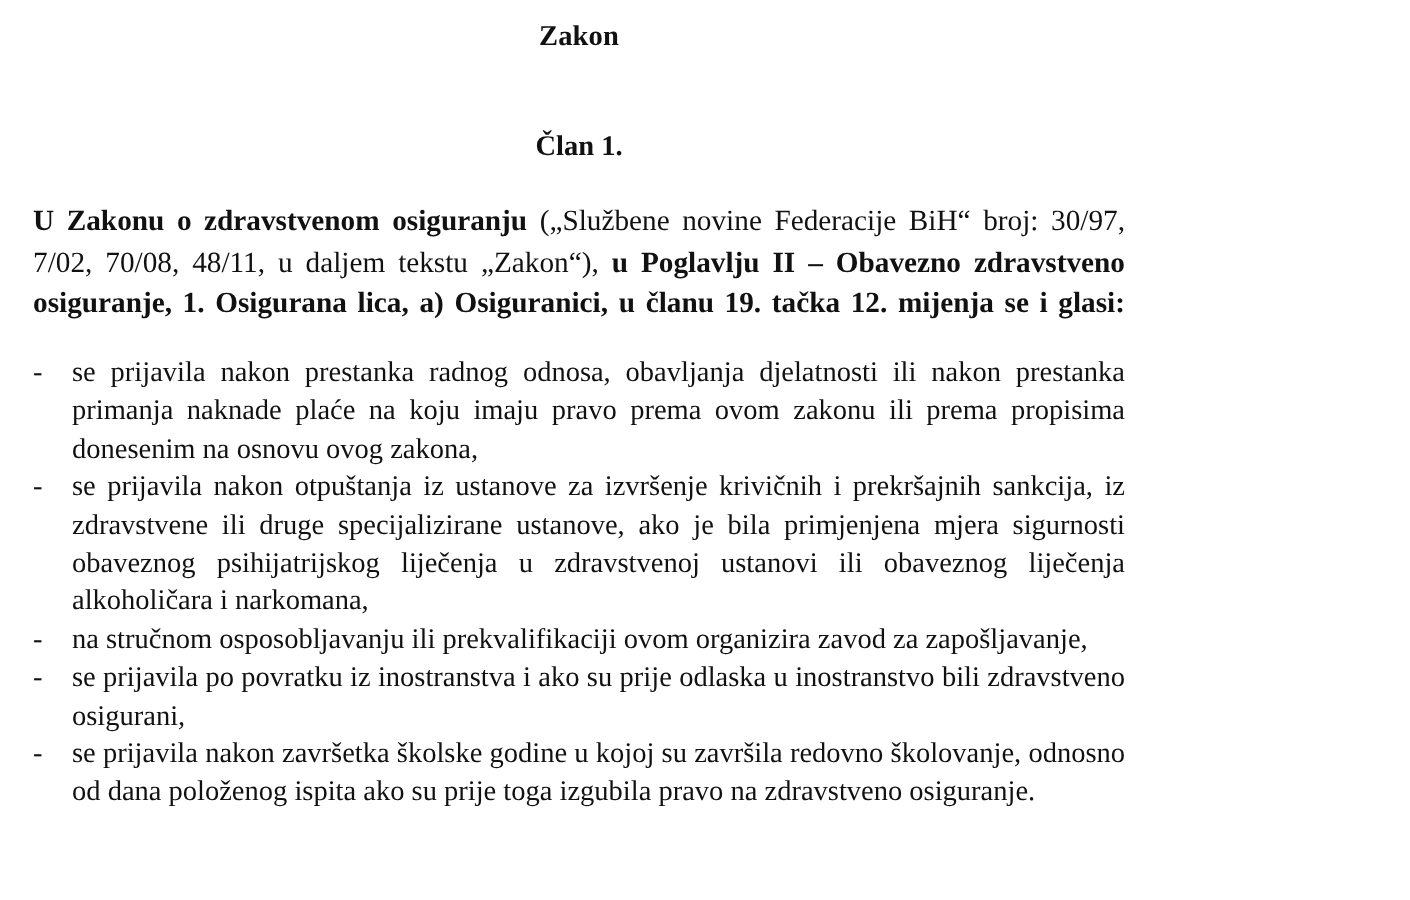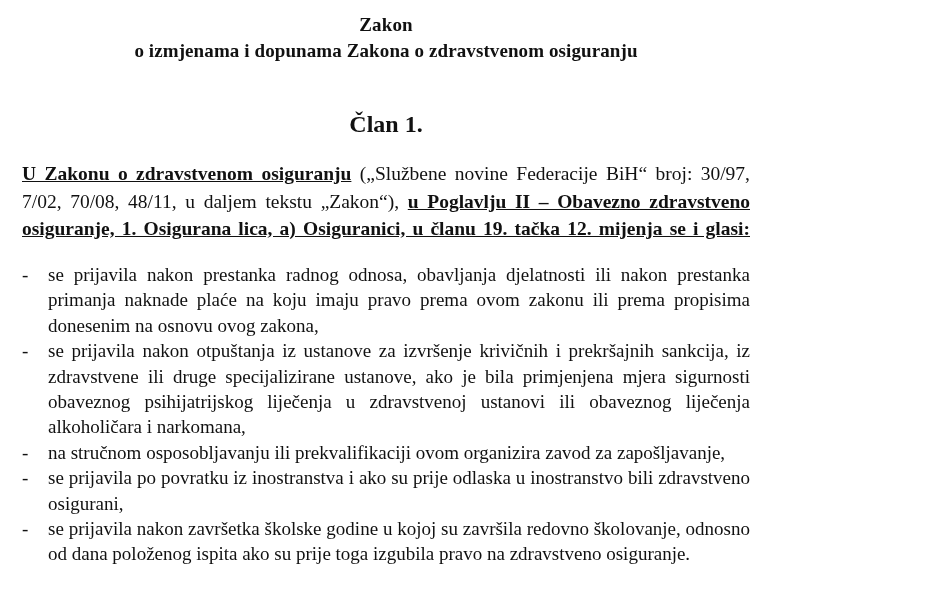--- a/index.html
+++ b/index.html
@@ -34,36 +34,36 @@
     line-height: 26px;
     letter-spacing: 0.1px;
   }
   .doc-title .line1 { display: block; }
   .doc-title .line2 { display: block; }
 
   
   .article-heading {
     text-align: center;
     font-weight: bold;
-    font-size: 24px;
+    font-size: 19px;
     line-height: 24px;
     margin-top: 48px;
   }
 
   
   .intro-para {
     margin-top: 24px;
     font-size: 19.5px;
     line-height: 27.5px;
     text-align: justify;
     text-align-last: justify;
     text-justify: inter-word;
     word-spacing: 0.2px;
   }
-  .intro-para b { font-weight: bold; text-decoration: underline; }
+  .intro-para b { font-weight: bold; }
   .intro-para .reg { font-weight: normal; }
 
   
   .list-lead {
     margin-top: 17px;
     padding-left: 12px;
     font-size: 19px;
     line-height: 26px;
     text-align: left;
   }
@@ -103,21 +103,20 @@
   .dash-item.last-natural { text-align-last: left; }
   .dash-item.one-line { text-align: left; text-align-last: left; }
 </style>
 </head>
 <body>
 
 <div class="page">
 
   <div class="doc-title">
     <span class="line1">Zakon</span>
-    <span class="line2">o izmjenama i dopunama Zakona o zdravstvenom osiguranju</span>
   </div>
 
   <div class="article-heading">Član 1.</div>
 
   <p class="intro-para"><b>U Zakonu o zdravstvenom osiguranju</b><span class="reg"> („Službene novine Federacije BiH“ broj: 30/97, 7/02, 70/08, 48/11, u daljem tekstu „Zakon“), </span><b>u Poglavlju II – Obavezno zdravstveno osiguranje, 1. Osigurana lica, a) Osiguranici, u članu 19. tačka 12. mijenja se i glasi:</b></p>
 
 
   <ul class="dash-list">
 
     <li class="dash-item indent-deep last-natural">

